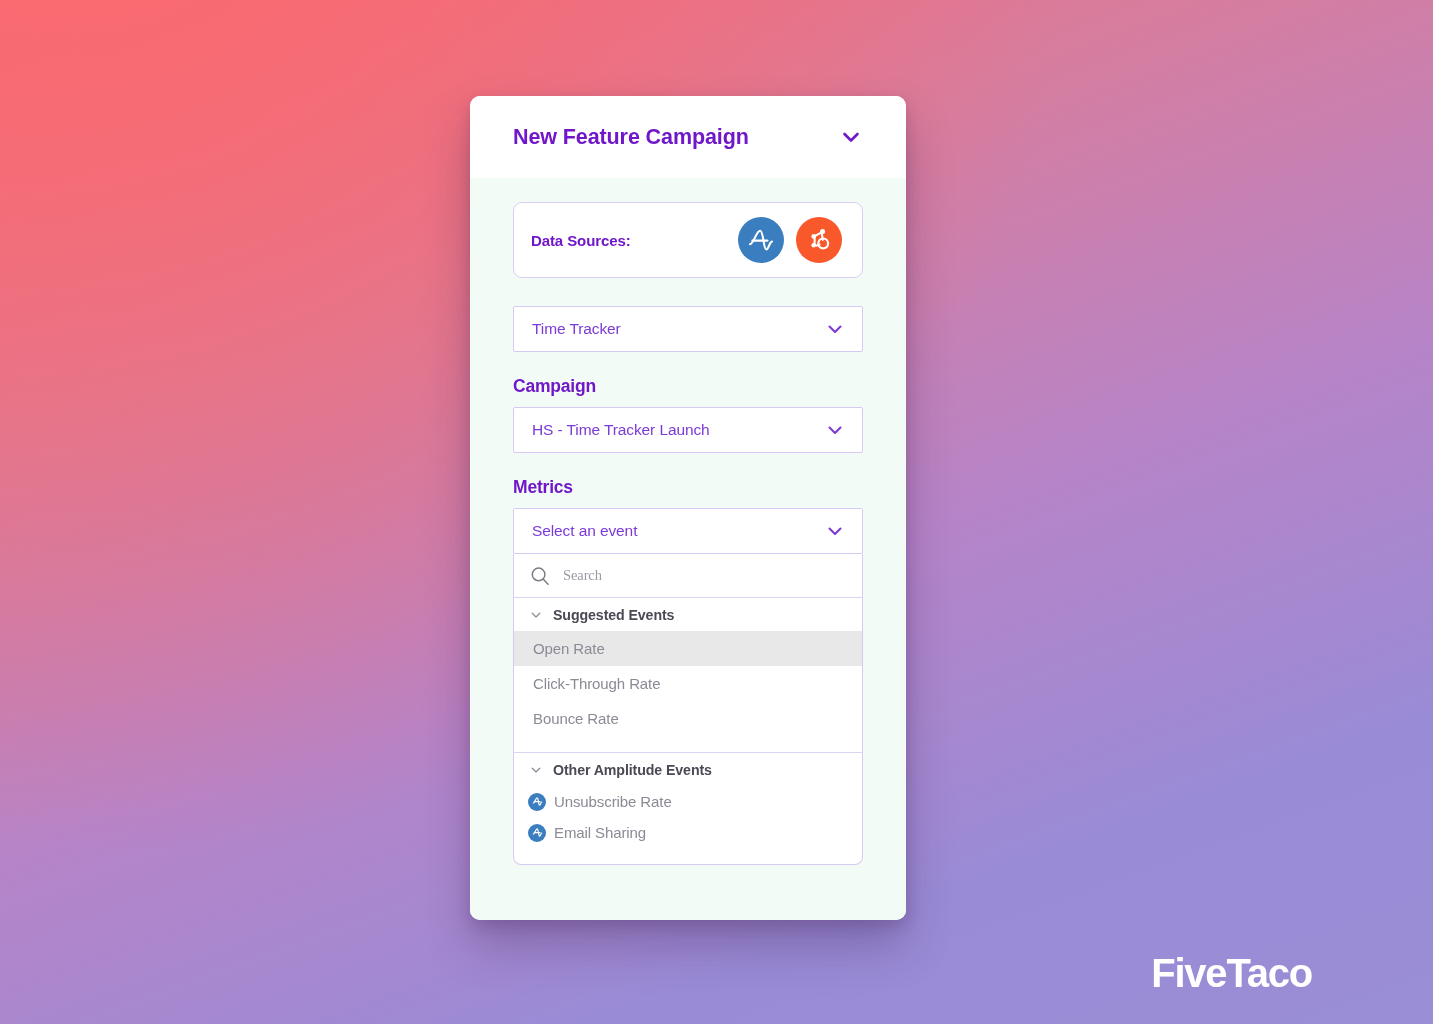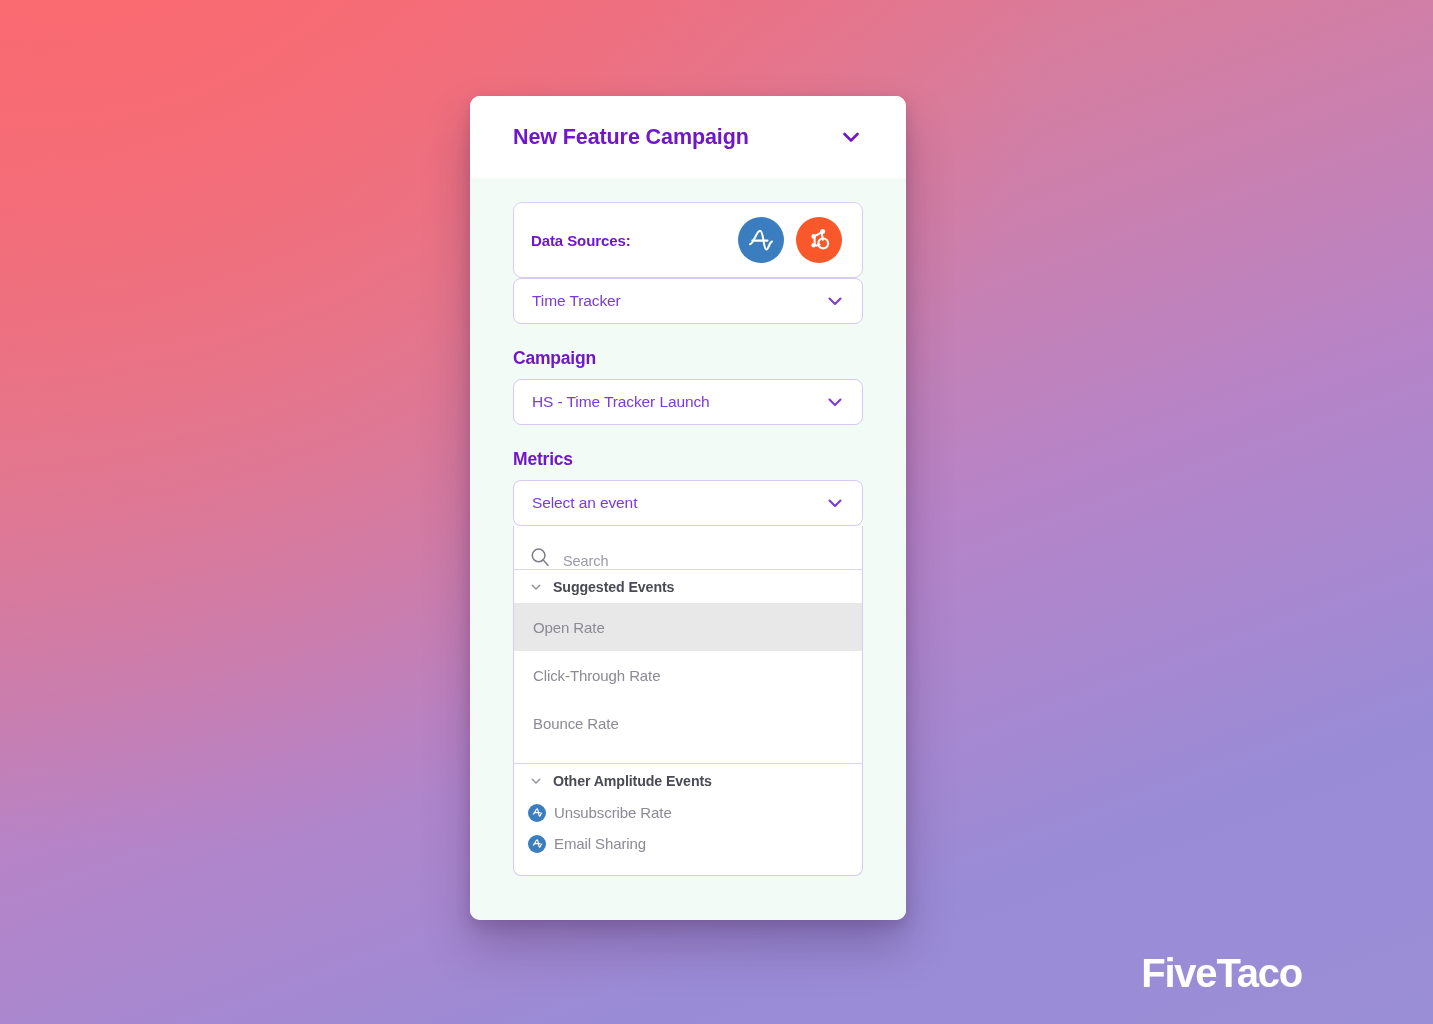--- a/index.html
+++ b/index.html
@@ -69,20 +69,21 @@
 
   
   .data-sources {
     height: 76px;
     background: #ffffff;
     border: 1.4px solid #d9cdf4;
     border-radius: 9px;
     display: flex;
     align-items: center;
     padding: 0 20px 0 17px;
+    margin-bottom: 28px;
   }
 
   .ds-label {
     font-size: 15px;
     font-weight: 700;
     color: #7017c9;
     letter-spacing: -0.1px;
   }
 
   .ds-icons {
@@ -112,21 +113,21 @@
     letter-spacing: -0.2px;
     margin-bottom: 10px;
   }
 
   .group { margin-bottom: 24px; }
 
   .select-box {
     height: 46px;
     background: #ffffff;
     border: 1.3px solid #d6c9f2;
-    border-radius: 8px;
+    border-radius: 2px;
     display: flex;
     align-items: center;
     padding: 0 17px 0 18px;
     cursor: pointer;
   }
 
   .select-value {
     font-size: 15.5px;
     color: #7c3ad6;
     letter-spacing: -0.1px;
@@ -147,24 +148,25 @@
   .dropdown-panel {
     background: #ffffff;
     border: 1.3px solid #d6c9f2;
     border-top: none;
     border-radius: 0 0 8px 8px;
   }
 
   .search-row {
     height: 44px;
     display: flex;
-    align-items: flex-end;
+    align-items: center;
     padding: 0 14px 0 14px;
     border-bottom: 1.2px solid #ddd3f2;
     cursor: text;
+    font-family: Liberation Serif, serif;
   }
 
   .search-icon-wrap {
     width: 24px;
     height: 24px;
     display: flex;
     align-items: center;
     justify-content: center;
     flex: none;
     margin-right: 11px;
@@ -195,21 +197,21 @@
   }
 
   .group-header-label {
     font-size: 14.2px;
     font-weight: 700;
     color: #4a4a55;
     letter-spacing: -0.1px;
   }
 
   .option-row {
-    height: 48px;
+    height: 35px;
     display: flex;
     align-items: center;
     padding: 0 14px 0 19px;
     font-size: 15px;
     color: #8b8a95;
     letter-spacing: -0.1px;
     cursor: pointer;
   }
   .option-row.highlighted { background: #e8e8e8; }
 
@@ -232,21 +234,21 @@
 
   .section-divider {
     border-top: 1.2px solid #ddd3f2;
   }
 
   .panel-pad-bottom { height: 16px; }
 
   
   .watermark {
     position: absolute;
-    right: 131px;
+    right: 121px;
     bottom: 28px;
     font-size: 40px;
     font-weight: 700;
     color: #ffffff;
     letter-spacing: -1.2px;
   }
 </style>
 </head>
 <body>
 

